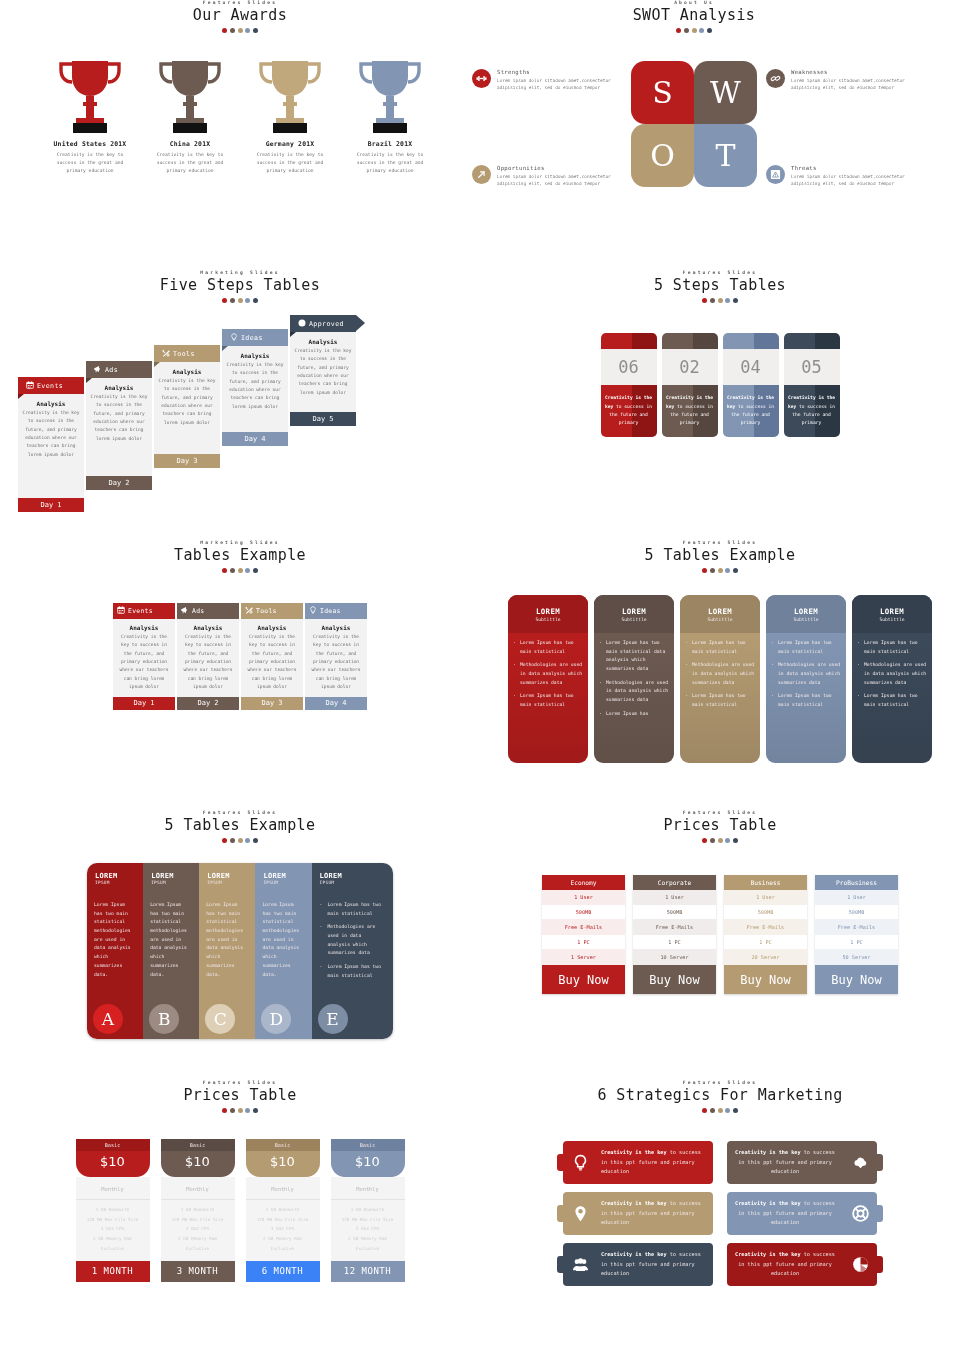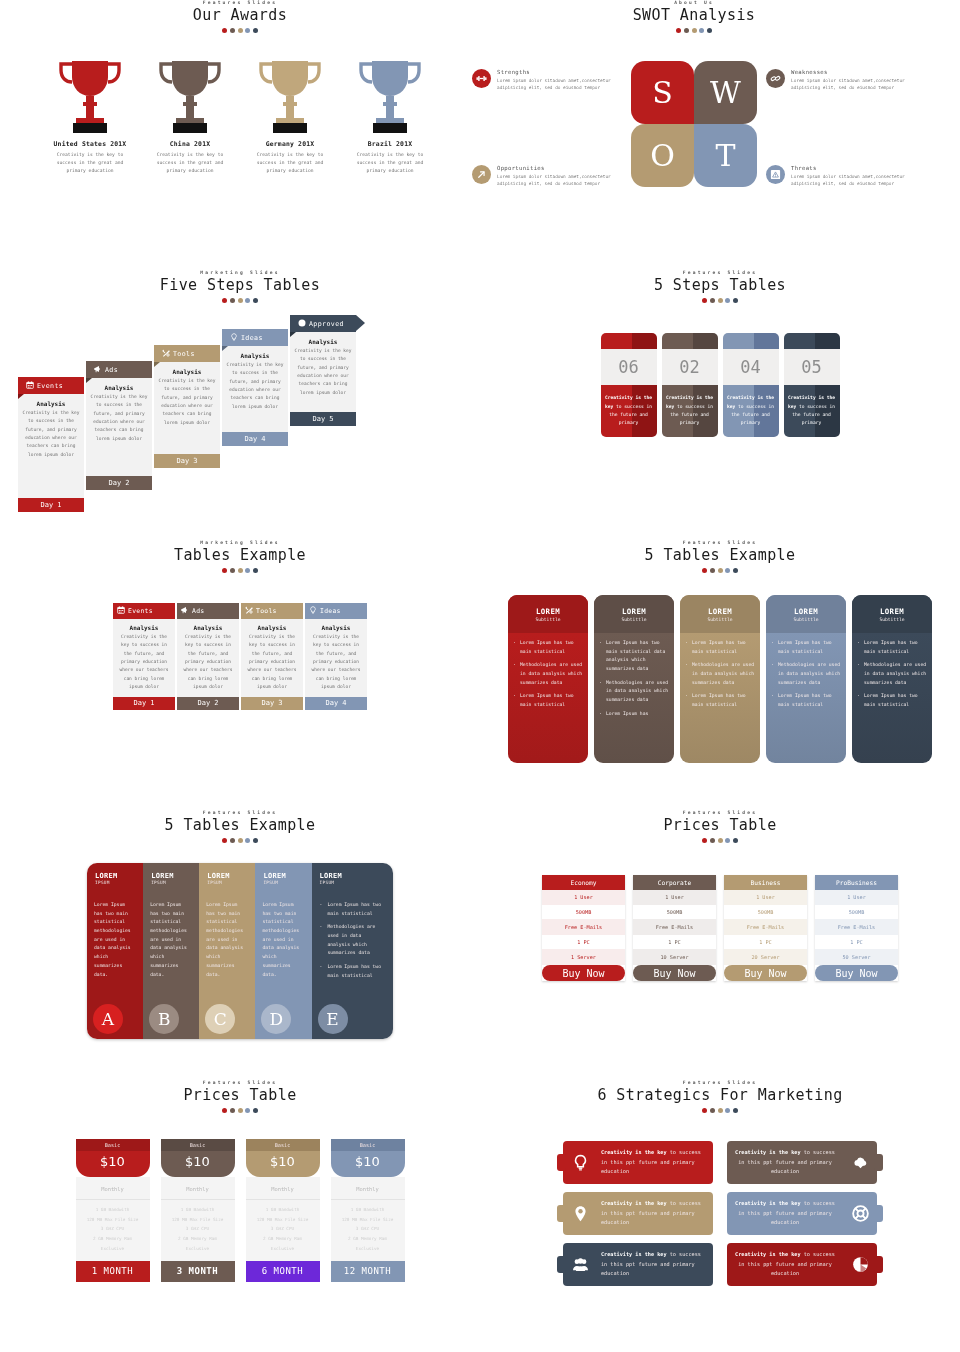--- a/index.html
+++ b/index.html
@@ -100,21 +100,21 @@
   .lv-li { display:flex; gap:5px; font-size:4.7px; color:#e9e2e2; line-height:1.85; margin-bottom:5px; }
   .circle { position:absolute; left:6px; bottom:5px; width:30px; height:30px; border-radius:50%;
             display:flex; align-items:center; justify-content:center; color:#fff;
             font-family:"DejaVu Serif", serif; font-size:17px; }
 
   
   .prices { display:flex; justify-content:center; gap:8px; margin-top:32px; }
   .pcol { width:83px; box-shadow:0 1px 2px rgba(0,0,0,.18); }
   .p-head { height:15px; color:#fff; font-size:6.2px; display:flex; align-items:center; justify-content:center; }
   .p-row { height:15px; font-size:5.2px; display:flex; align-items:center; justify-content:center; }
-  .p-buy { height:16px; color:#fff; font-size:10px; display:flex; align-items:center; justify-content:center;border-radius:8px; }
+  .p-buy { height:29px; color:#fff; font-size:12px; display:flex; align-items:center; justify-content:center; }
 
   
   .prices2 { display:flex; justify-content:center; gap:11px; margin-top:26px; }
   .p2col { width:74px; }
   .p2-top { border-radius:5px 5px 14px 14px; padding:4px 0 8px; text-align:center; }
   .p2-label { color:#f2e3e3; font-size:5.2px; }
   .p2-price { color:#fff; font-size:13px; margin-top:3px; font-family:"DejaVu Sans", sans-serif; }
   .p2-mid { background:#f4f4f4; padding-top:9px; }
   .p2-cycle { text-align:center; font-size:5.4px; color:#b9b9b9; padding-bottom:7px;
               border-bottom:1px solid #e3e3e3; }
@@ -816,38 +816,38 @@
           <div class="p2-mid">
             <div class="p2-cycle">Monthly</div>
             <div class="p2-feat">
               <div>1 GB Bandwith</div>
               <div>120 MB Max File Size</div>
               <div>3 GHZ CPU</div>
               <div>2 GB Memory Ram</div>
               <div>Exclusive</div>
             </div>
           </div>
-          <div class="p2-btn" style="background: rgb(109, 91, 82); font-weight: bold;">3 MONTH</div>
+          <div class="p2-btn" style="background: rgb(109, 91, 82);">3 MONTH</div>
         </div>
         <div class="p2col">
           <div class="p2-top" style="background: rgb(180, 155, 114);">
             <div class="p2-label" style="background: rgb(156, 131, 93); margin: -4px 0px 0px; padding: 3px 0px;">Basic</div>
             <div class="p2-price">$10</div>
           </div>
           <div class="p2-mid">
             <div class="p2-cycle">Monthly</div>
             <div class="p2-feat">
               <div>1 GB Bandwith</div>
               <div>120 MB Max File Size</div>
               <div>3 GHZ CPU</div>
               <div>2 GB Memory Ram</div>
               <div>Exclusive</div>
             </div>
           </div>
-          <div class="p2-btn" style="background: #6d28d9;">6 MONTH</div>
+          <div class="p2-btn" style="background: #3b82f6;">6 MONTH</div>
         </div>
         <div class="p2col">
           <div class="p2-top" style="background: rgb(130, 150, 180);">
             <div class="p2-label" style="background: rgb(110, 130, 160); margin: -4px 0px 0px; padding: 3px 0px;">Basic</div>
             <div class="p2-price">$10</div>
           </div>
           <div class="p2-mid">
             <div class="p2-cycle">Monthly</div>
             <div class="p2-feat">
               <div>1 GB Bandwith</div>

